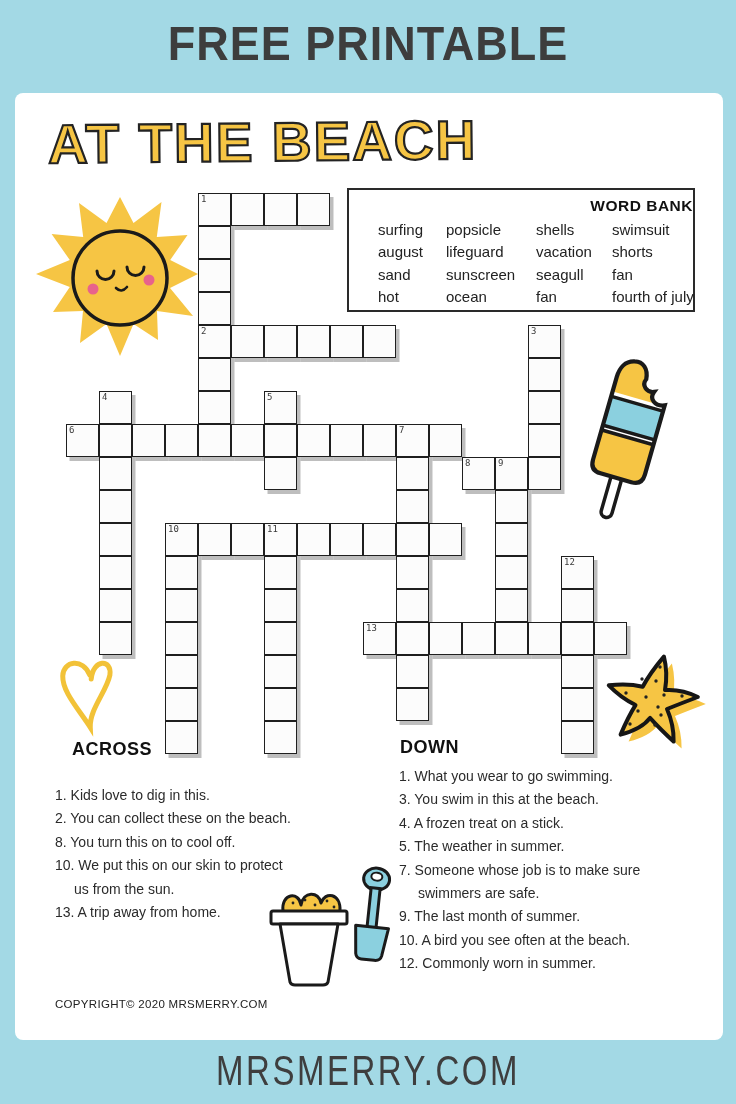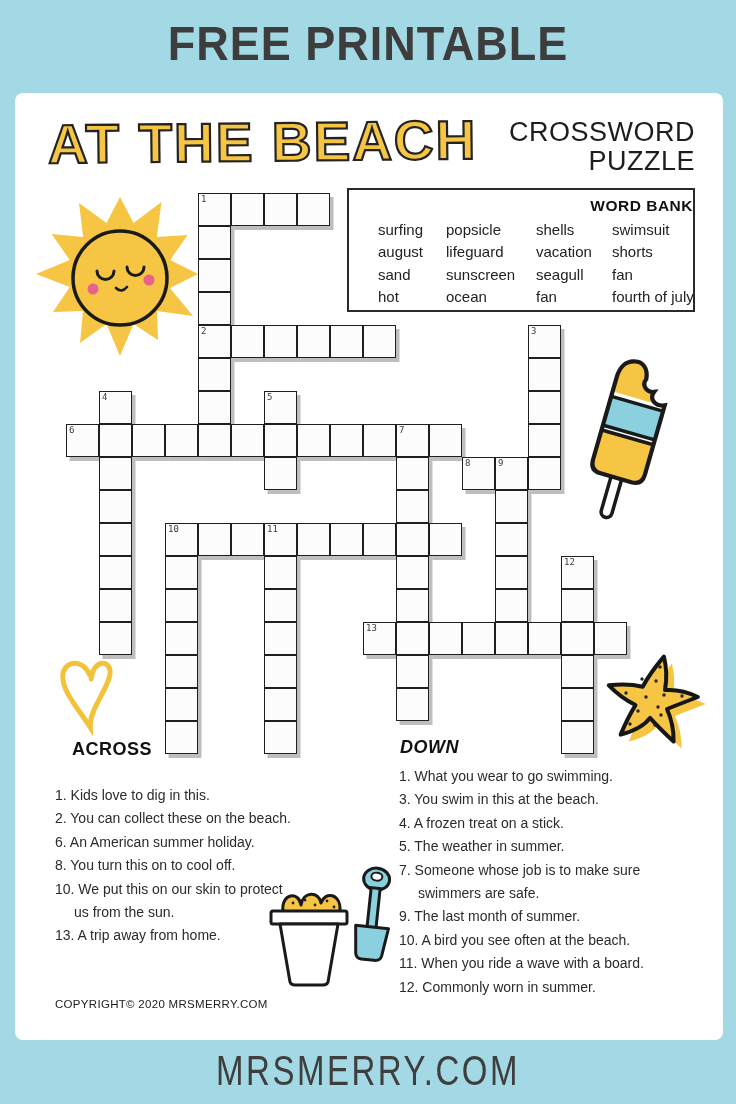--- a/index.html
+++ b/index.html
@@ -67,24 +67,20 @@
   }
 </style>
 </head>
 <body>
 
 <div class="banner-text">FREE PRINTABLE</div>
 
 <div class="card">
 
   <div class="title-main">AT THE BEACH</div>
-  <div class="title-sub">
-    <div>CROSSWORD</div>
-    <div>PUZZLE</div>
-  </div>
 
   <svg class="svg-abs" style="left:20px;top:93px;" width="172" height="172" viewBox="0 0 172 172">
     <polygon fill="#f6c544" points="163,88 135,102 158,130 122,125 123,154 98.5,138 85,170 71.5,138 45,157 48,125 18,126 34.8,101 1,88 34.8,74 16.6,48 48.2,51 44,17 71.5,37 85,11 98.5,37 126.5,16 121.8,51 152.5,49 135.2,74"></polygon>
     <circle cx="85" cy="92" r="47" fill="#f6c544" stroke="#1a1a1a" stroke-width="3.5"></circle>
     <path d="M62,85 a8.5,8.5 0 0 0 17,0" fill="none" stroke="#1a1a1a" stroke-width="3" stroke-linecap="round"></path>
     <path d="M92,81 a8.5,8.5 0 0 0 17,0" fill="none" stroke="#1a1a1a" stroke-width="3" stroke-linecap="round"></path>
     <path d="M81,102 q5.5,5.5 11,-1" fill="none" stroke="#1a1a1a" stroke-width="2.6" stroke-linecap="round"></path>
     <circle cx="58" cy="103" r="5.5" fill="#e8638c"></circle>
     <circle cx="114" cy="94" r="5.5" fill="#e8638c"></circle>
   </svg>
@@ -275,38 +271,36 @@
       <circle cx="63" cy="70" r="1.7"></circle>
         <circle cx="44" cy="34" r="1.7"></circle>
         <circle cx="28" cy="48" r="1.7"></circle>
     </g>
   </svg>
 
   <div class="section-header" style="left:57px;top:646px;">ACROSS</div>
   <div class="clues" style="left:40px;top:691px;width:300px;">
       <div class="clue-line">1. Kids love to dig in this.</div>
       <div class="clue-line">2. You can collect these on the beach.</div>
-      <div class="clue-line">6. An American summer holiday.</div>
       <div class="clue-line">8. You turn this on to cool off.</div>
       <div class="clue-line">10. We put this on our skin to protect</div>
       <div class="clue-line cont">us from the sun.</div>
       <div class="clue-line">13. A trip away from home.</div>
     </div>
 
-  <div class="section-header" style="left:385px;top:644px;font-style:italic;">DOWN</div>
+  <div class="section-header" style="left:385px;top:644px;">DOWN</div>
   <div class="clues" style="left:384px;top:672px;width:310px;">
       <div class="clue-line">1. What you wear to go swimming.</div>
       <div class="clue-line">3. You swim in this at the beach.</div>
       <div class="clue-line">4. A frozen treat on a stick.</div>
       <div class="clue-line">5. The weather in summer.</div>
       <div class="clue-line">7. Someone whose job is to make sure</div>
       <div class="clue-line cont">swimmers are safe.</div>
       <div class="clue-line">9. The last month of summer.</div>
       <div class="clue-line">10. A bird you see often at the beach.</div>
-      <div class="clue-line">11. When you ride a wave with a board.</div>
       <div class="clue-line">12. Commonly worn in summer.</div>
     </div>
 
   <svg class="svg-abs" style="left:238px;top:770px;" width="152" height="140" viewBox="0 0 152 140">
     <path d="M30,48 C28,30 46,28 48,42 C50,28 66,28 68,40 C72,28 88,30 87,48 L87,50 L30,50 Z" fill="#f6c544" stroke="#1a1a1a" stroke-width="3" stroke-linejoin="round"></path>
     <g fill="#222222">
       <circle cx="40" cy="40" r="1.4"></circle>
         <circle cx="52" cy="37" r="1.4"></circle>
         <circle cx="62" cy="42" r="1.4"></circle>
       <circle cx="74" cy="38" r="1.4"></circle>

